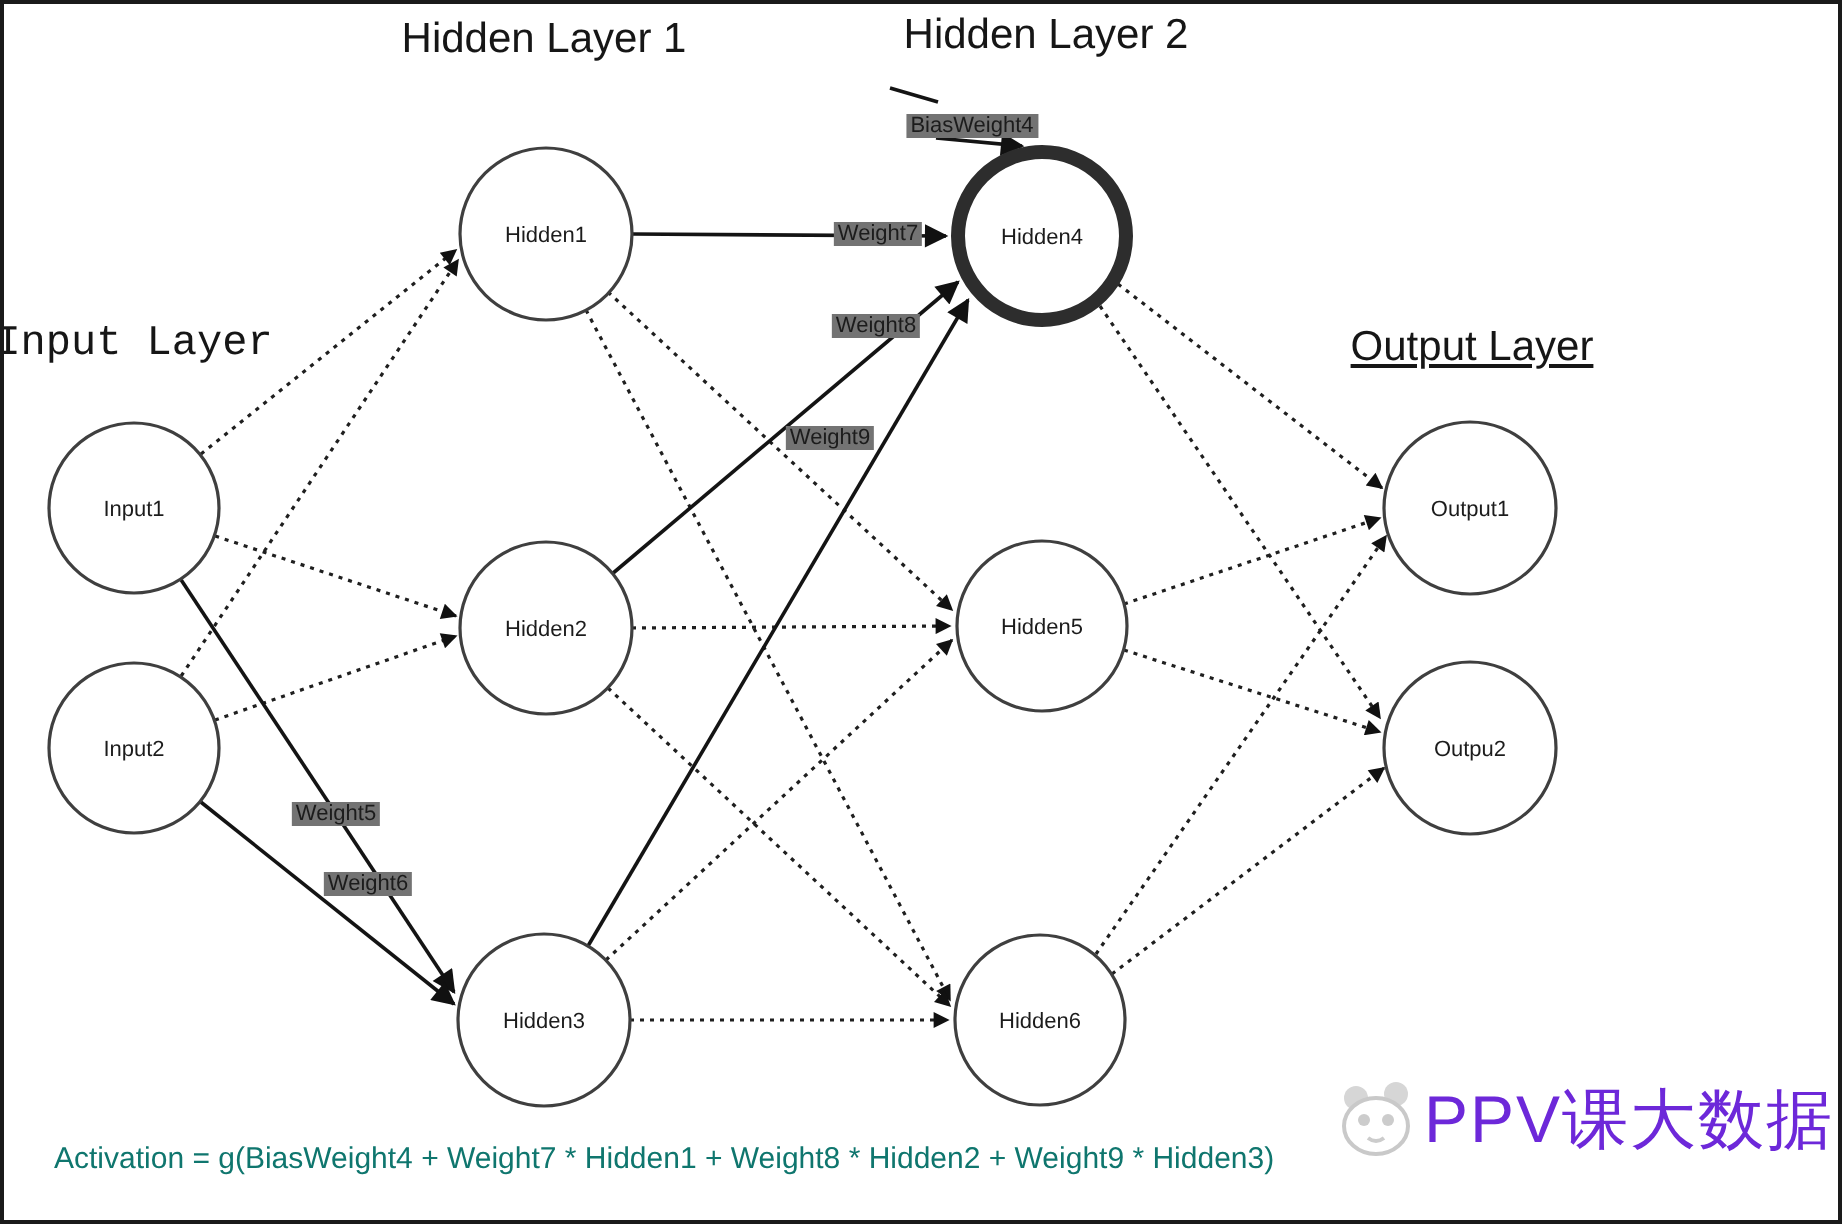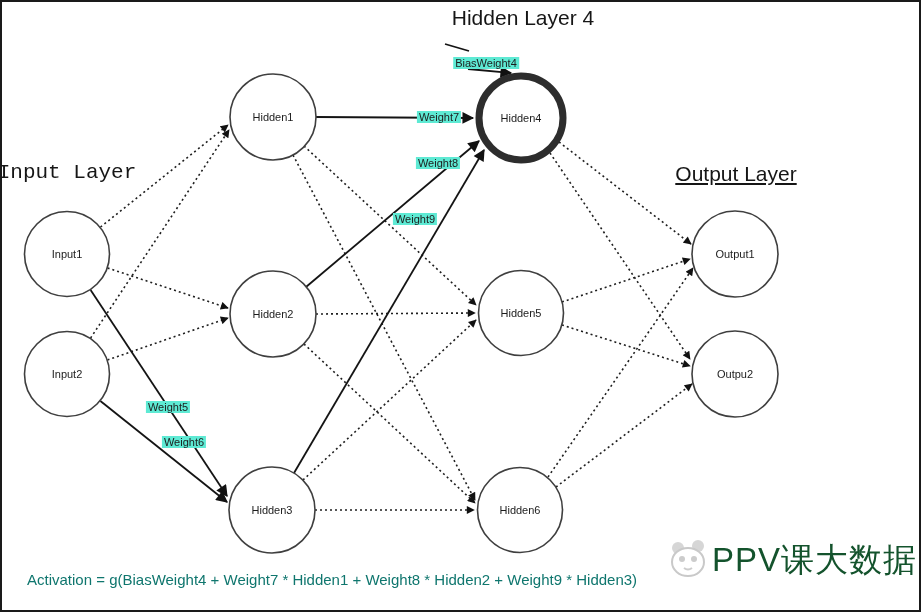--- a/index.html
+++ b/index.html
@@ -8,30 +8,30 @@
     border:2px solid #1a1a1a;box-sizing:border-box;overflow:hidden;
     font-family:"Liberation Sans",sans-serif;
   }
   .diagram-svg{position:absolute;left:0;top:0;z-index:1;}
   .layer-title{
     position:absolute;transform:translateX(-50%);
     font-size:21px;color:#161616;white-space:nowrap;z-index:2;
   }
   .edge-label{
     position:absolute;transform:translate(-50%,-50%);
-    font-size:11px;color:#1c1c1c;background:#5eead4;
+    font-size:11px;color:#1c1c1c;background:#737373;
     padding:0 2px;white-space:nowrap;z-index:2;
   }
   .formula{
     position:absolute;left:25px;top:569px;font-size:15px;color:#0f766e;
     white-space:nowrap;z-index:4;
   }
   .watermark{
-    position:absolute;left:664px;top:536px;z-index:3;display:flex;align-items:flex-start;
-    color:#14532d;pointer-events:none;
+    position:absolute;left:664px;top:536px;z-index:3;display:flex;align-items:flex-end;
+    color:#6d28d9;pointer-events:none;
   }
   .watermark-text{font-size:33px;letter-spacing:1px;white-space:nowrap;}
   .node-label{font-size:11px;fill:#1c1c1c;}
   .edge-dotted{stroke:#1f1f1f;stroke-width:1.6;stroke-dasharray:2 3;fill:none;}
   .edge-solid{stroke:#141414;stroke-width:1.8;fill:none;}
   .node-circle{fill:#ffffff;stroke:#3f3f3f;stroke-width:1.6;}
   .node-circle-highlight{fill:#ffffff;stroke:#2d2d2d;stroke-width:7;}
 </style>
 </head>
 <body>
@@ -98,21 +98,22 @@
       <text class="node-label" x="270" y="512">Hidden3</text>
       <text class="node-label" x="519" y="120">Hidden4</text>
       <text class="node-label" x="519" y="315">Hidden5</text>
       <text class="node-label" x="518" y="512">Hidden6</text>
       <text class="node-label" x="733" y="256">Output1</text>
       <text class="node-label" x="733" y="376">Outpu2</text>
     </g>
   </svg>
 
   <div class="layer-title" style="left:65px;top:159px;font-family:Liberation Mono, monospace;">Input Layer</div>
-  <div class="layer-title" style="left:521px;top:4px;">Hidden Layer 4</div>
+  <div class="layer-title" style="left:270px;top:6px;">Hidden Layer 1</div>
+  <div class="layer-title" style="left:521px;top:4px;">Hidden Layer 2</div>
   <div class="layer-title" style="left:734px;top:160px;text-decoration:underline;">Output Layer</div>
 
   <div class="edge-label" style="left:166px;top:381px;margin-top:24px;">Weight5</div>
   <div class="edge-label" style="left:166px;top:440px;margin-left:16px;">Weight6</div>
   <div class="edge-label" style="left:437px;top:115px;">Weight7</div>
   <div class="edge-label" style="left:436px;top:161px;">Weight8</div>
   <div class="edge-label" style="left:413px;top:217px;">Weight9</div>
   <div class="edge-label" style="left:484px;top:61px;">BiasWeight4</div>
 
   <div class="formula">Activation = g(BiasWeight4 + Weight7 * Hidden1 + Weight8 * Hidden2 + Weight9 * Hidden3)</div>

